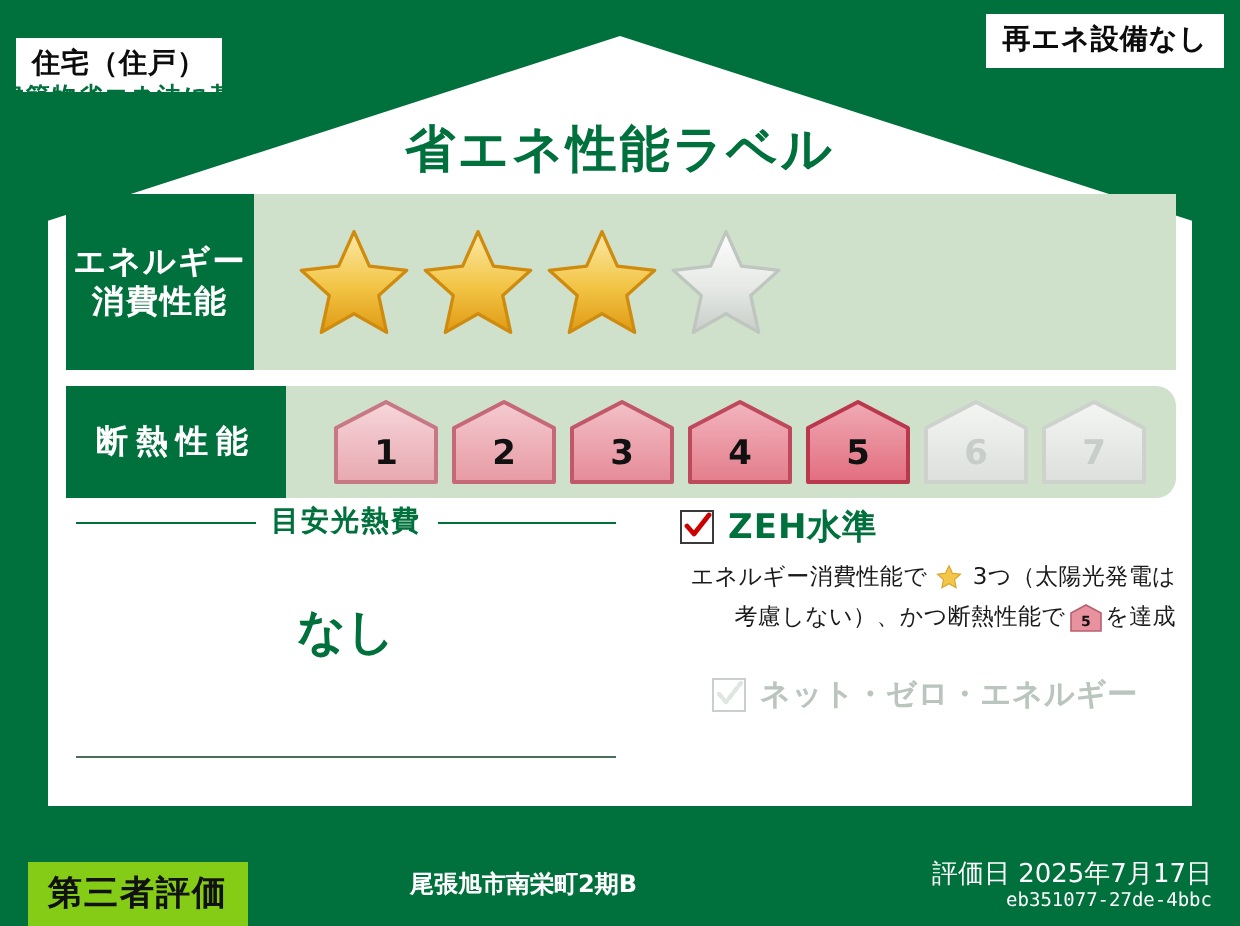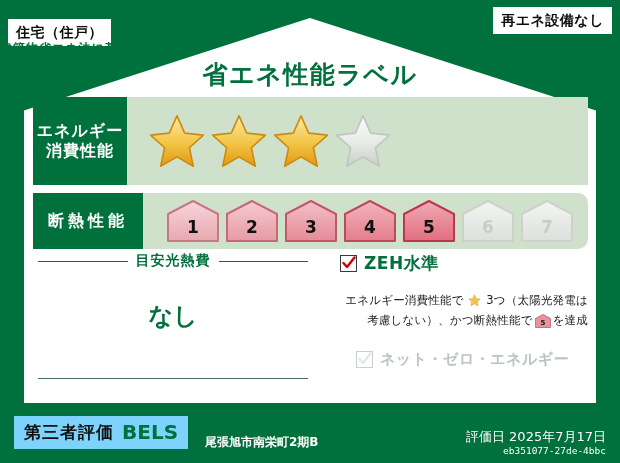--- a/index.html
+++ b/index.html
@@ -159,39 +159,39 @@
     position:relative;
     box-sizing:border-box;
     flex:0 0 auto;
   }
   .chk svg{position:absolute;left:1px;top:0px;}
   .chk.off{border-color:#c9cfcb;}
   .zeh-title{
     color:#00703c;font-weight:bold;font-size:17px;letter-spacing:0.5px;
   }
   .zeh-desc{
-    margin-top:17px;
+    margin-top:5px;
     font-size:11.5px;
     color:#1a1a1a;
     line-height:1.45;
     letter-spacing:0.2px;
   }
   .mini-star{vertical-align:-3px;margin:0 1px;}
   .mini-house{display:inline-block;vertical-align:-4px;margin:0 2px;}
   .zeh-row2{display:flex;align-items:center;margin-top:18px;margin-left:16px;}
   .zeh-row2 .zeh-title{color:#b9c5bd;font-size:15px;}
 
   
   .footer{
     position:absolute;left:0;right:0;bottom:0;height:48px;
     background:#00703c;
   }
   .bels-badge{
-    position:absolute;left:14px;top:1px;
-    background:#7dd3fc;
+    position:absolute;left:14px;top:16px;
+    background:#84cc16;
     padding:4px 10px 5px 10px;
     display:flex;align-items:center;
     white-space:nowrap;
   }
   .bels-badge .jp{
     color:#111111;font-weight:bold;font-size:17px;letter-spacing:1px;
   }
   .bels-badge .en{
     color:#00703c;font-weight:bold;font-size:20px;letter-spacing:0px;
     margin-left:8px;
@@ -402,20 +402,19 @@
           <path d="M1.5 7 L5 11 L12.5 1.5" stroke="#dfe5e0" stroke-width="2.2" fill="none" stroke-linecap="round" stroke-linejoin="round" stroke-dasharray="2 2"></path>
         </svg>
       </span>
       <span class="zeh-title">ネット・ゼロ・エネルギー</span>
     </div>
   </div>
 
   <div class="footer">
     <div class="bels-badge">
       <span class="jp">第三者評価</span>
-      <span class="en">BELS</span>
     </div>
     <div class="addr">尾張旭市南栄町2期B</div>
     <div class="eval-date">評価日 2025年7月17日</div>
     <div class="eval-id">eb351077-27de-4bbc</div>
   </div>
 
 </div>
 
 </body></html>

